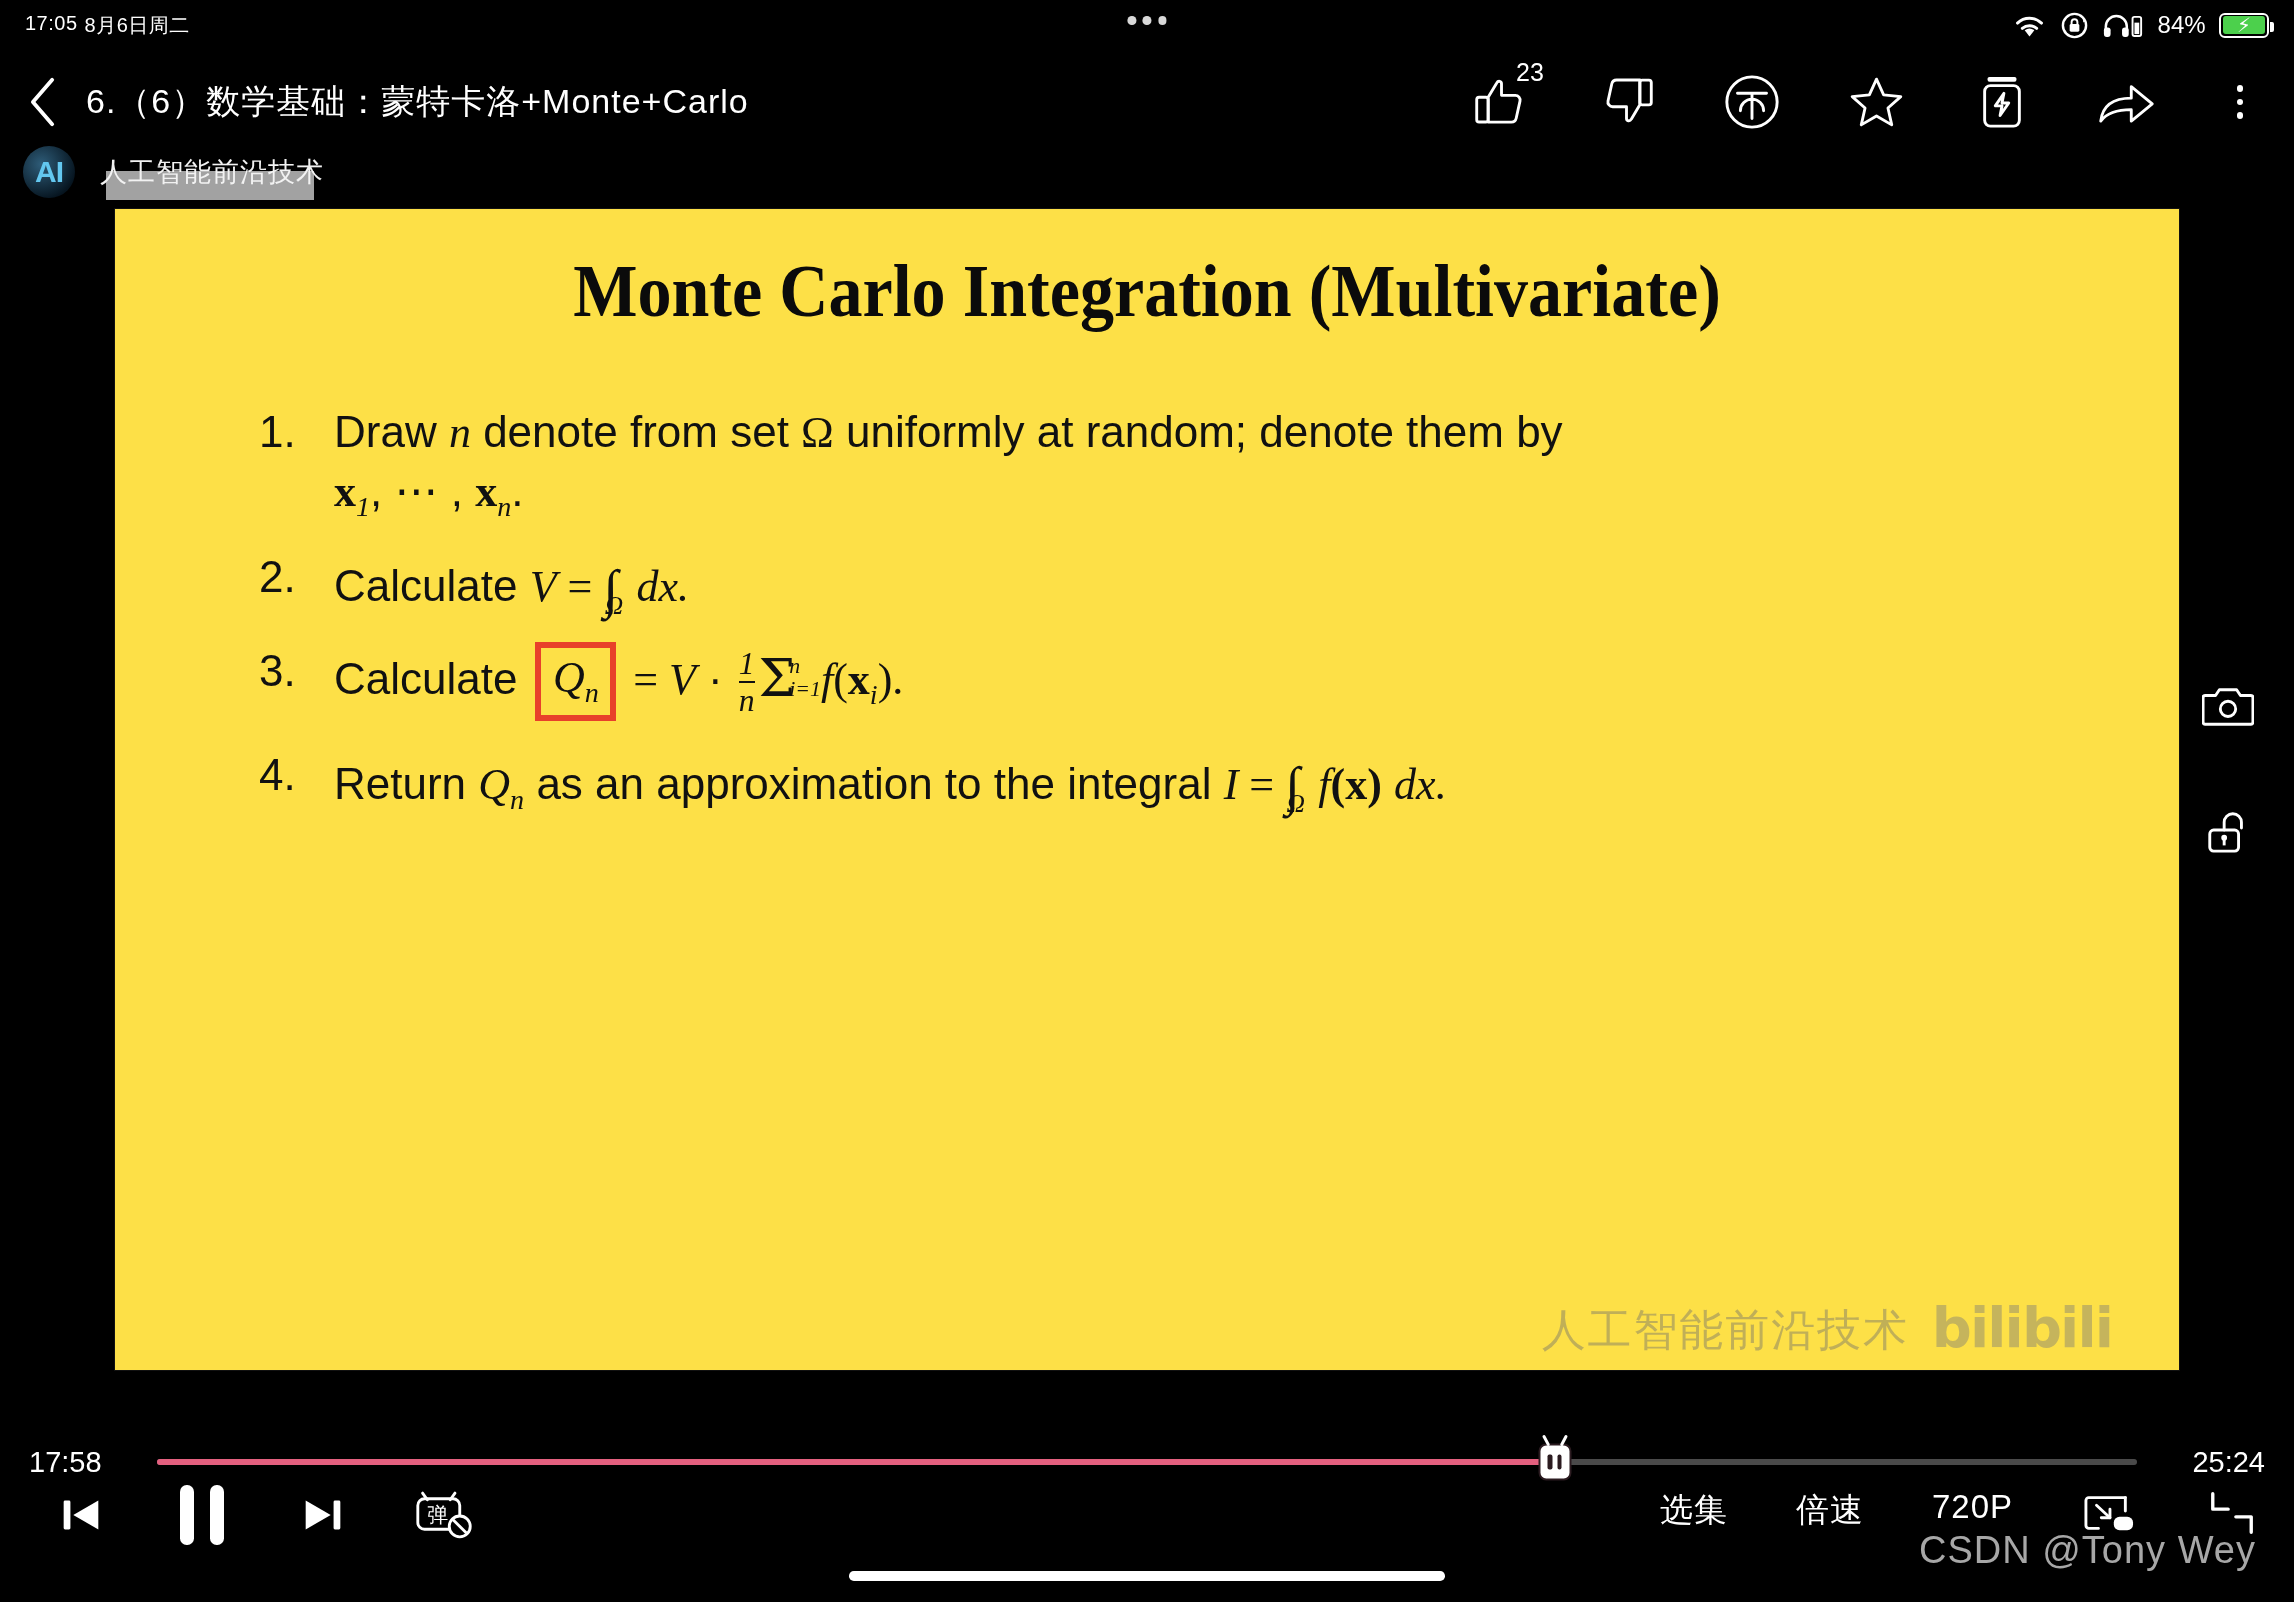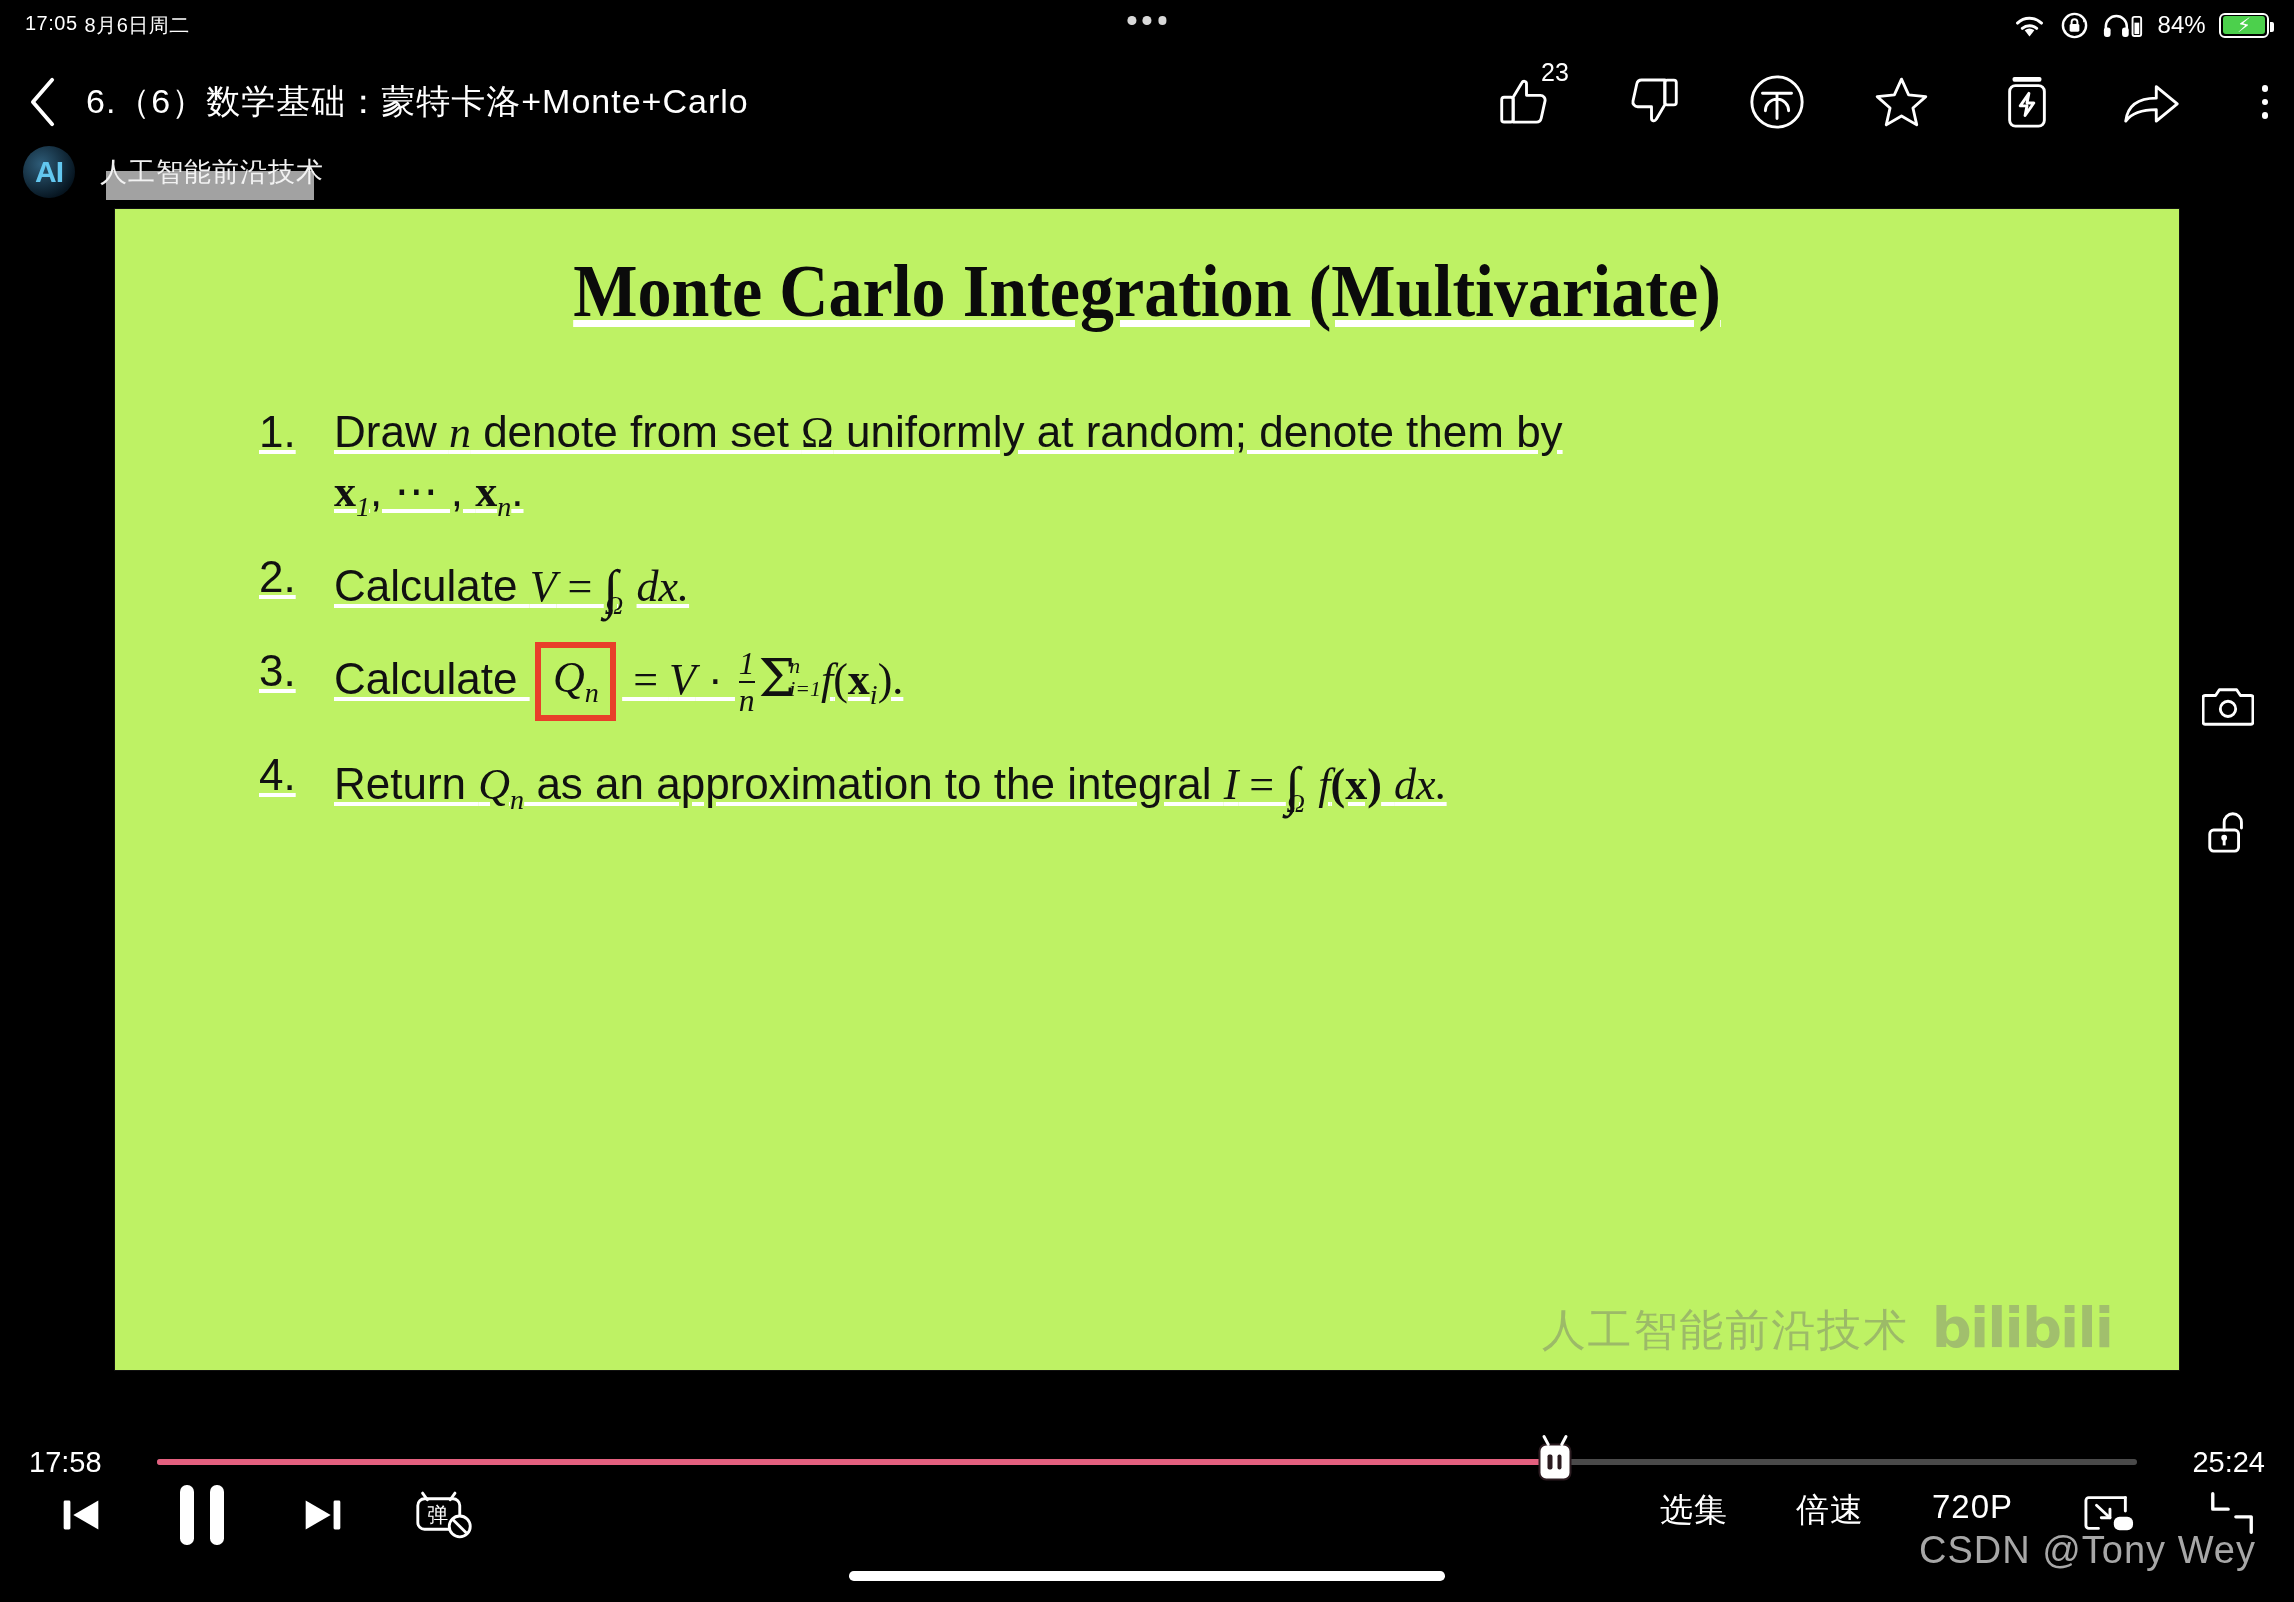--- a/index.html
+++ b/index.html
@@ -35,36 +35,35 @@
   
   .topbar {
     position:absolute; top:50px; left:0; width:2294px; height:104px;
     display:flex; align-items:center;
   }
   .back-btn { width:86px; display:flex; justify-content:center; align-items:center; }
   .nav-title {
     font-size:34px; letter-spacing:1px; white-space:nowrap;
   }
   .actions {
-    margin-left:auto; display:flex; align-items:center; gap:44px; 
+    margin-left:auto; display:flex; align-items:center; gap:44px; padding-right:25px;
   }
   .act { width:81px;height:81px;display:flex;align-items:center;justify-content:center;
          position:relative; }
   .act .count { position:absolute; top:-3.8px; right:-1.9px; font-size:25px; }
   .kebab { display:flex; flex-direction:column; gap:6.7px; align-items:center;
            width:58px; }
   .kebab i { width:6.7px;height:6.7px;border-radius:50%;background:#fff;display:block;}
 
   
   .video-area { position:absolute; top:209px; left:115px; width:2064px; height:1161px; }
   .slide {
-    position:absolute; inset:0; background:#bef264;
+    position:absolute; inset:0; background:#fde047;
     box-shadow:0 0 0 1px #111;
     overflow:hidden;
-    text-decoration:underline;
   }
   .slide-title {
     text-align:center; margin-top:40px;
     font-family:"Liberation Serif","DejaVu Serif",serif;
     font-weight:bold; font-size:74px; color:#0b0b0b; letter-spacing:0px;
     transform:scaleX(.92);
   }
   .task-box {
     margin:73px 142px 0 142px; background:#e6e6e6;
     padding:23px 29px; font-size:44px; color:#111; white-space:nowrap;

